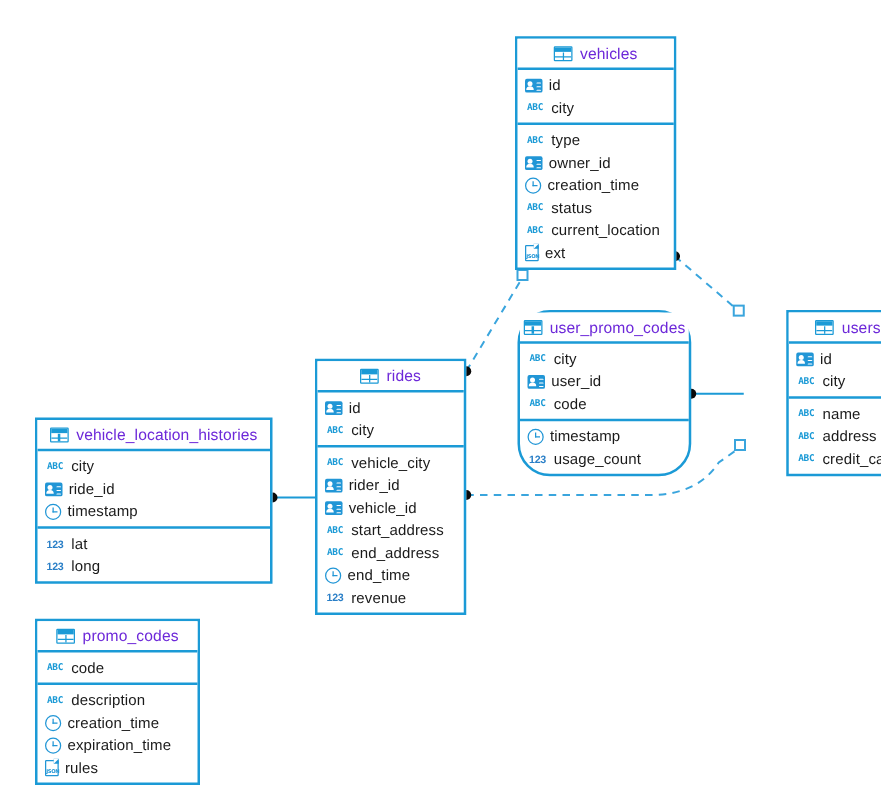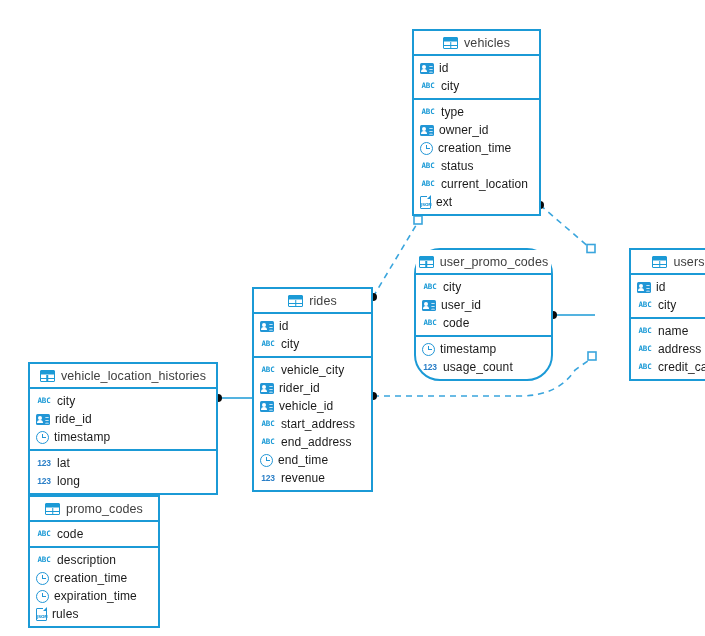--- a/index.html
+++ b/index.html
@@ -47,21 +47,21 @@
     align-items: center;
     justify-content: center;
     gap: 6px;
     border-bottom: 2px solid #1b9ad6;
     background: #ffffff;
     padding: 0 6px;
   }
 
   .entity-title {
     font-size: 12.5px;
-    color: #404040;
+    color: #6d28d9;
     white-space: nowrap;
     letter-spacing: 0.1px;
   }
 
   .field-group {
     padding: 3px 0 3px 0;
   }
 
   .field-group.pk-group {
     border-bottom: 2px solid #1b9ad6;
@@ -423,21 +423,21 @@
         <span class="icon ic-clock"></span>
         <span class="field-name">end_time</span>
       </div>
       <div class="field">
         <span class="icon ic-123"></span>
         <span class="field-name">revenue</span>
       </div>
     </div>
   </div>
 
-  <div class="entity" style="left:28px; top:334px; width:190px;margin-top:28px;">
+  <div class="entity" style="left:28px; top:334px; width:190px;">
     <div class="entity-header">
       <span class="icon ic-table"></span>
       <span class="entity-title">vehicle_location_histories</span>
     </div>
     <div class="field-group pk-group">
       <div class="field key">
         <span class="icon ic-abc"></span>
         <span class="field-name">city</span>
       </div>
       <div class="field key">

